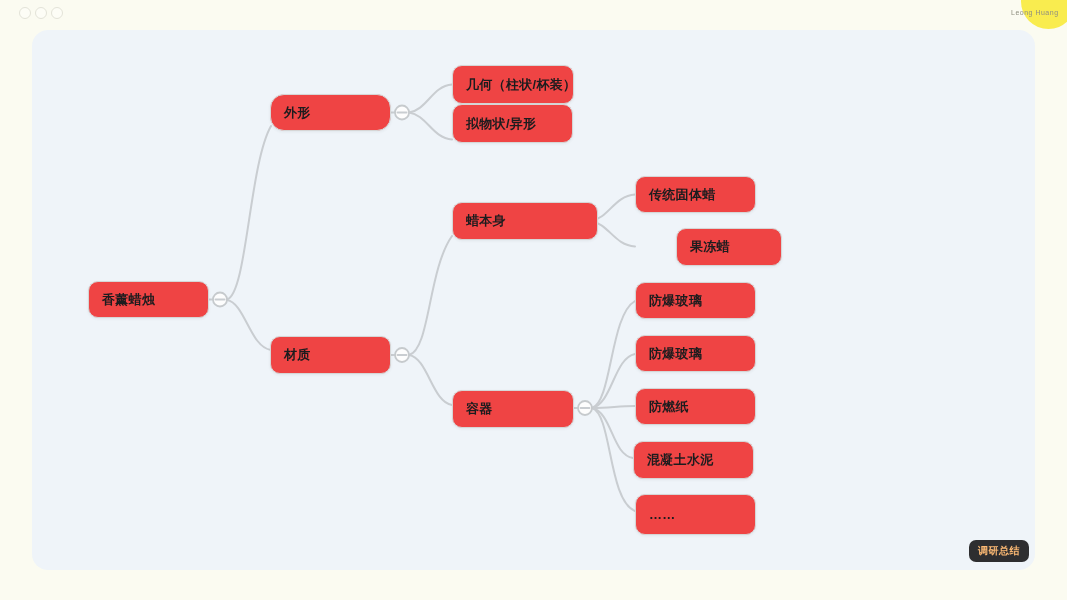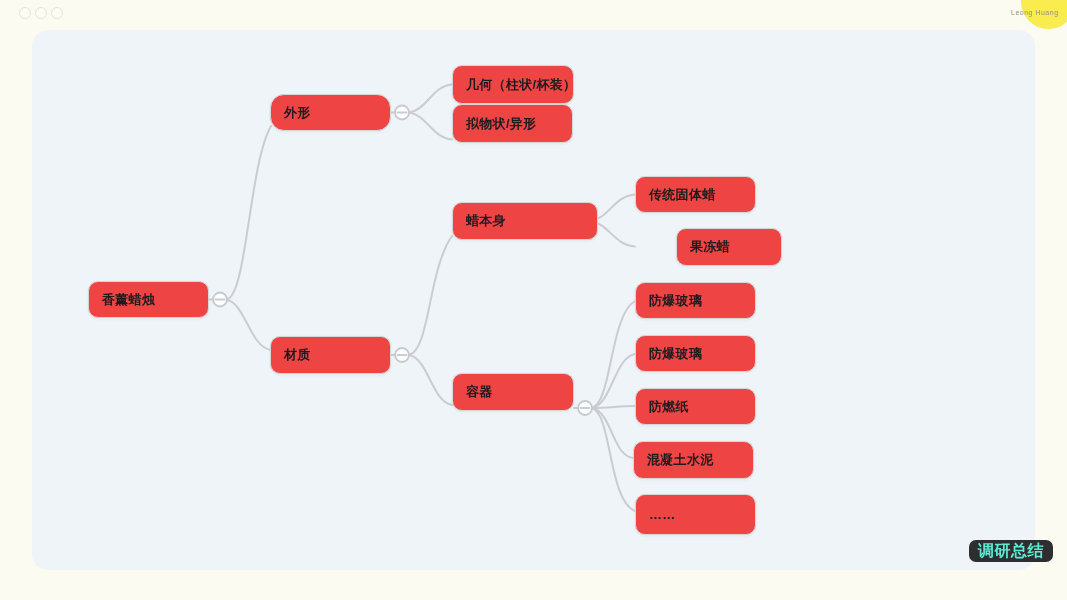--- a/index.html
+++ b/index.html
@@ -67,22 +67,22 @@
     letter-spacing: 0.3px;
   }
   
   .board-badge {
     position: absolute;
     left: 969px; top: 540px;
     height: 22px;
     padding: 0 9px;
     display: flex; align-items: center;
     background: #2e2e30;
-    color: #5eead4;
-    font-size: 16px;
+    color: #fdba74;
+    font-size: 10px;
     font-weight: 600;
     border-radius: 7px;
     letter-spacing: 0.5px;
   }
 </style>
 </head>
 <body>
 
 <div class="canvas"></div>
 
@@ -138,20 +138,20 @@
 </svg>
 
 <div class="node" style="left:88px;  top:281px; width:121px; height:37px;">香薰蜡烛</div>
 <div class="node" style="left:270px; top:94px;  width:121px; height:37px;border-radius:14px;">外形</div>
 <div class="node" style="left:452px; top:65px;  width:122px; height:39px;">几何（柱状/杯装）</div>
 <div class="node" style="left:452px; top:104px; width:121px; height:39px;">拟物状/异形</div>
 <div class="node" style="left:270px; top:336px; width:121px; height:38px;">材质</div>
 <div class="node" style="left:452px; top:202px; width:146px; height:38px;">蜡本身</div>
 <div class="node" style="left:635px; top:176px; width:121px; height:37px;">传统固体蜡</div>
 <div class="node" style="left:635px; top:228px; width:106px; height:38px;margin-left:41px;">果冻蜡</div>
-<div class="node" style="left:452px; top:373px; width:122px; height:38px;">容器</div>
+<div class="node" style="left:452px; top:390px; width:122px; height:38px;">容器</div>
 <div class="node" style="left:635px; top:282px; width:121px; height:37px;">防爆玻璃</div>
 <div class="node" style="left:635px; top:335px; width:121px; height:37px;">防爆玻璃</div>
 <div class="node" style="left:635px; top:388px; width:121px; height:37px;">防燃纸</div>
 <div class="node" style="left:633px; top:441px; width:121px; height:38px;">混凝土水泥</div>
 <div class="node" style="left:635px; top:494px; width:121px; height:41px;">……</div>
 
 <div class="board-badge">调研总结</div>
 
 </body></html>

